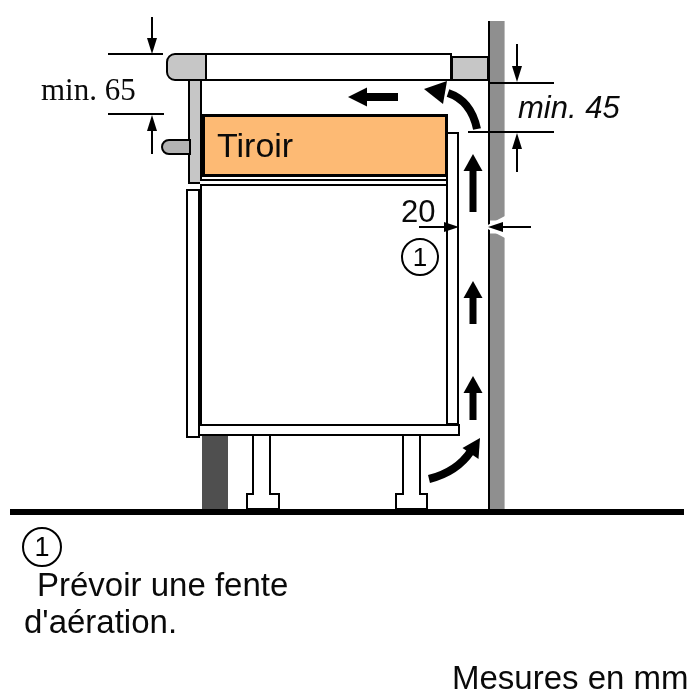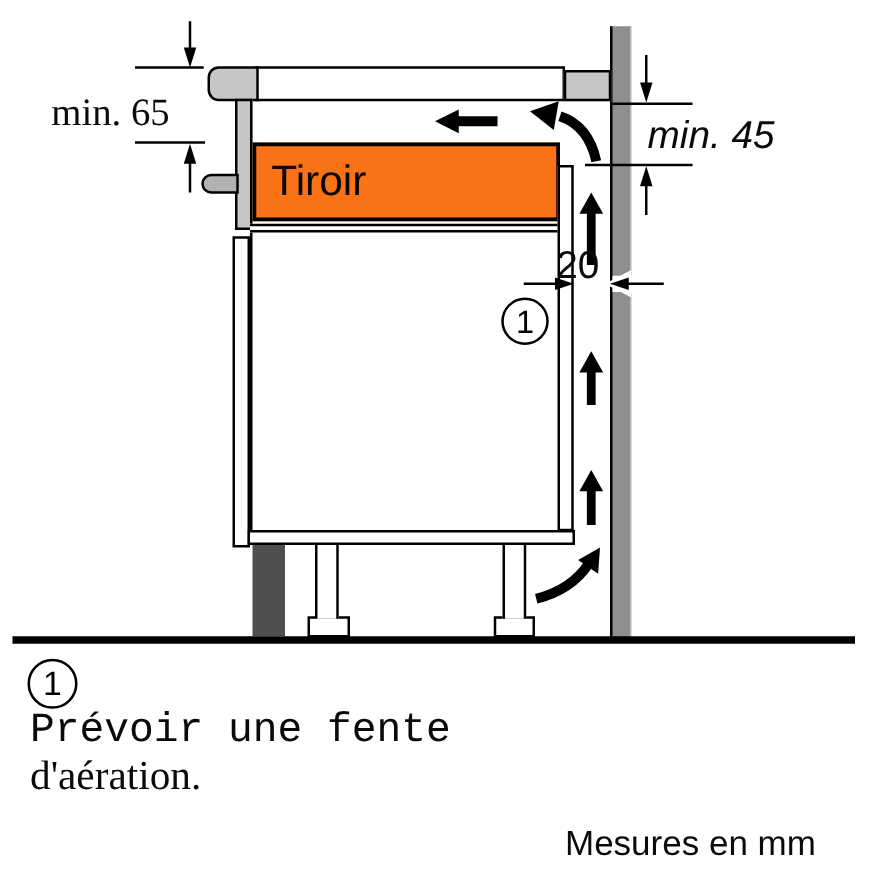--- a/index.html
+++ b/index.html
@@ -27,21 +27,21 @@
   <div class="abs outlined" style="left:204px;top:53px;width:248px;height:28px;"></div>
   <div class="abs outlined" style="left:451px;top:56px;width:38px;height:25px;background:#c6c6c6;"></div>
   <div class="abs outlined" style="left:166px;top:53px;width:41px;height:28px;background:#c6c6c6;border-radius:9px 0 0 9px;"></div>
 
   <div class="abs outlined" style="left:188px;top:79px;width:14px;height:105px;background:#c6c6c6;"></div>
   <div class="abs outlined" style="left:161px;top:139px;width:30px;height:16px;background:#b2b2b2;border-radius:8px 0 0 8px;"></div>
   <div class="abs outlined" style="left:186px;top:189px;width:14px;height:249px;"></div>
 
   <div class="abs" style="left:200px;top:186px;width:247px;height:239px;background:#fff;border-left:2px solid #000;"></div>
   <div class="abs" style="left:200px;top:179px;width:248px;height:7px;background:#fff;border-top:2px solid #000;border-bottom:2px solid #000;"></div>
-  <div class="abs outlined" style="left:202px;top:114px;width:246px;height:63px;background:#f97316;border-width:3px;display:flex;align-items:center;padding-left:12px;">
+  <div class="abs outlined" style="left:202px;top:114px;width:246px;height:63px;background:#fdba74;border-width:3px;display:flex;align-items:center;padding-left:12px;">
     <span class="label" style="position:static;font-size:34px;">Tiroir</span>
   </div>
   <div class="abs outlined" style="left:446px;top:132px;width:13px;height:293px;"></div>
   <div class="abs outlined" style="left:198px;top:424px;width:262px;height:12px;"></div>
 
   <div class="abs" style="left:202px;top:436px;width:26px;height:73px;background:#4f4f4f;"></div>
   <div class="abs outlined" style="left:246px;top:493px;width:34px;height:17px;"></div>
   <div class="abs" style="left:252px;top:436px;width:19px;height:59px;background:#fff;border-left:2px solid #000;border-right:2px solid #000;"></div>
   <div class="abs outlined" style="left:395px;top:493px;width:33px;height:17px;"></div>
   <div class="abs" style="left:402px;top:436px;width:19px;height:59px;background:#fff;border-left:2px solid #000;border-right:2px solid #000;"></div>
@@ -100,26 +100,26 @@
       </g>
       <g>
         <path d="M 429,479 C 449,474 463,463 471,451" fill="none" stroke="#000" stroke-width="8"></path>
         <polygon points="480,438 478.5,459 462.5,448"></polygon>
       </g>
     </g>
   </svg>
 
   <div class="label dim-label" style="left:41px;top:72px;font-family:Liberation Serif, serif;">min. 65</div>
   <div class="label dim-label" style="left:518px;top:90px;font-style:italic;">min. 45</div>
-  <div class="label dim-label" style="left:401px;top:194px;margin-left:44px;">20</div>
+  <div class="label dim-label" style="left:401px;top:194px;">20</div>
 
   <div class="callout" style="left:401px;top:238px;width:34px;height:34px;font-size:26px;">
     <span>1</span>
   </div>
 
   <div class="callout" style="left:22px;top:527px;width:36px;height:36px;font-size:27px;">
     <span>1</span>
   </div>
-  <div class="label" style="left:24px;top:566px;font-size:33px;font-family:Liberation Mono, monospace;">Prévoir une fente</div>
-  <div class="label" style="left:24px;top:603px;font-size:33px;font-family:Liberation Serif, serif;">d'aération.</div>
-  <div class="label" style="left:452px;top:659px;font-size:28px;">Mesures en mm</div>
+  <div class="label" style="left:37px;top:566px;font-size:33px;">Prévoir une fente</div>
+  <div class="label" style="left:24px;top:603px;font-size:33px;">d'aération.</div>
+  <div class="label" style="left:452px;top:659px;font-size:33px;">Mesures en mm</div>
 
 </div>
 
 </body></html>

